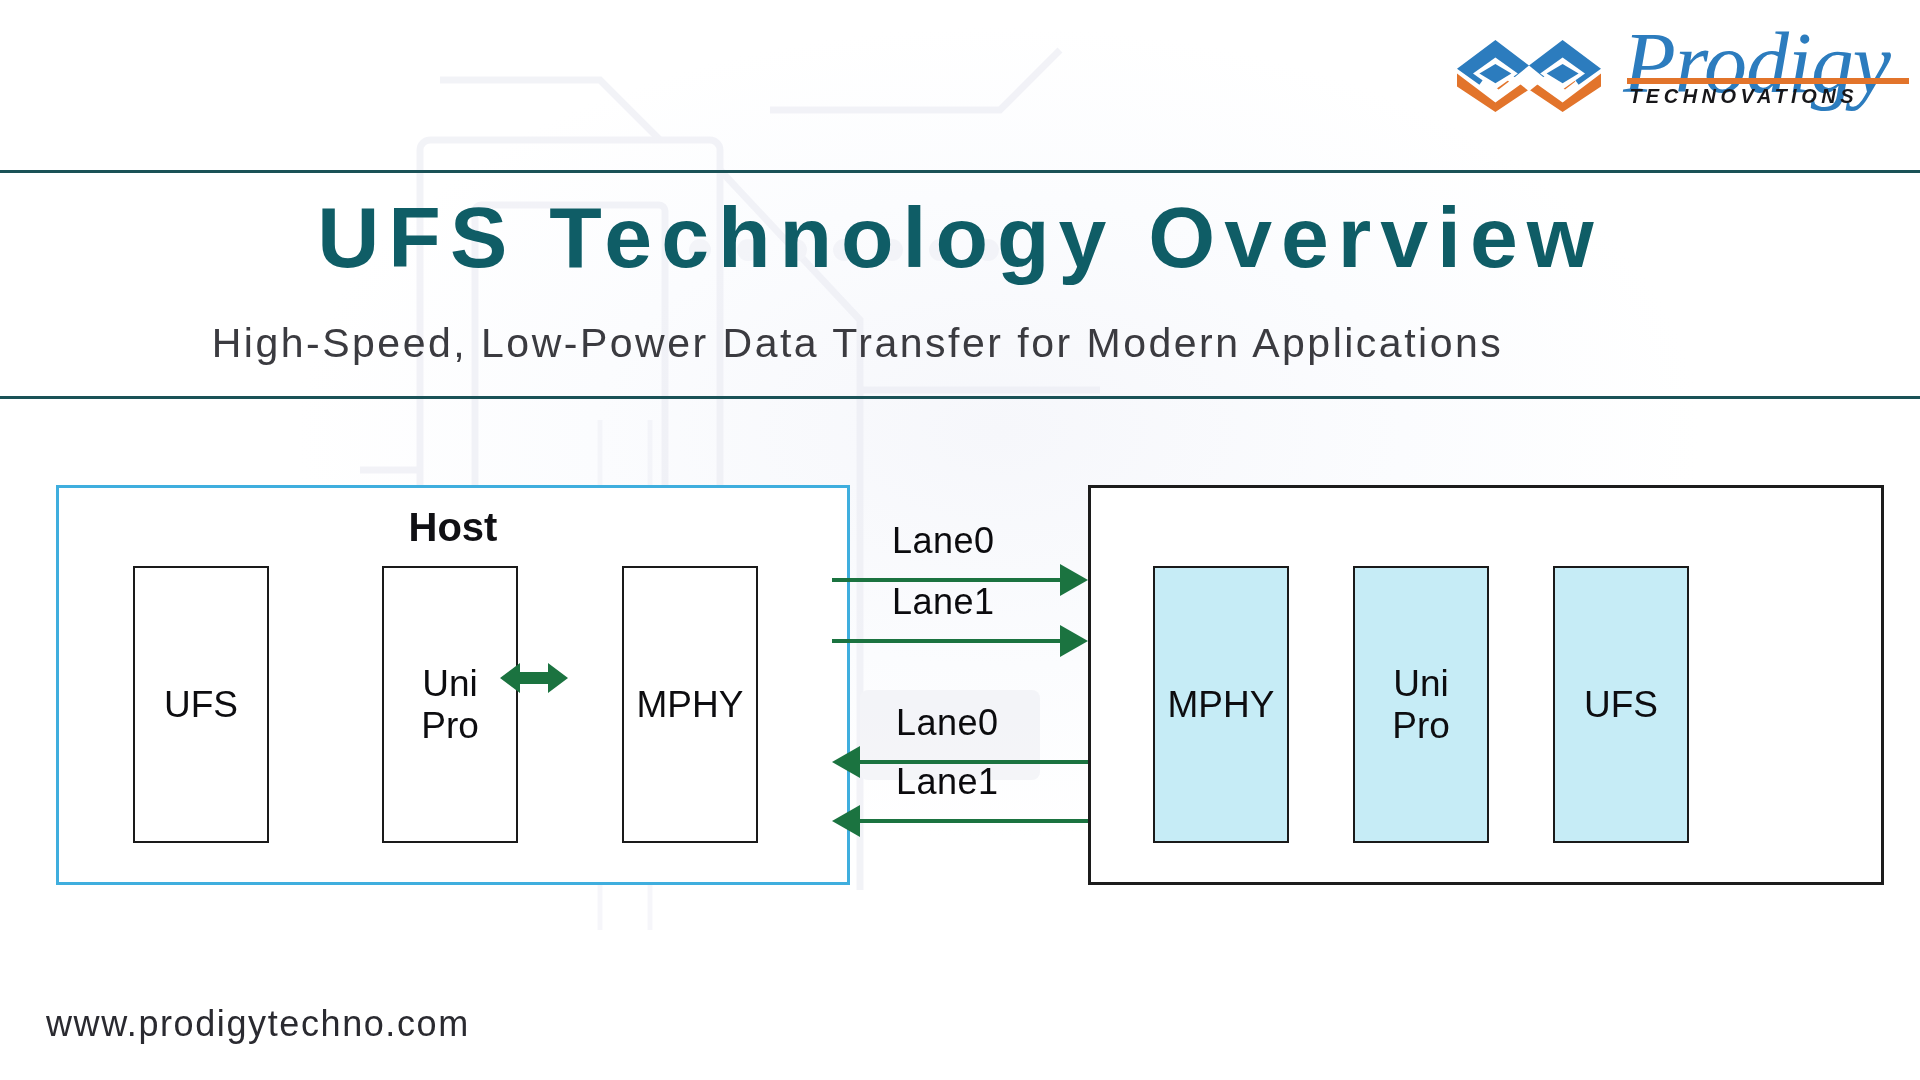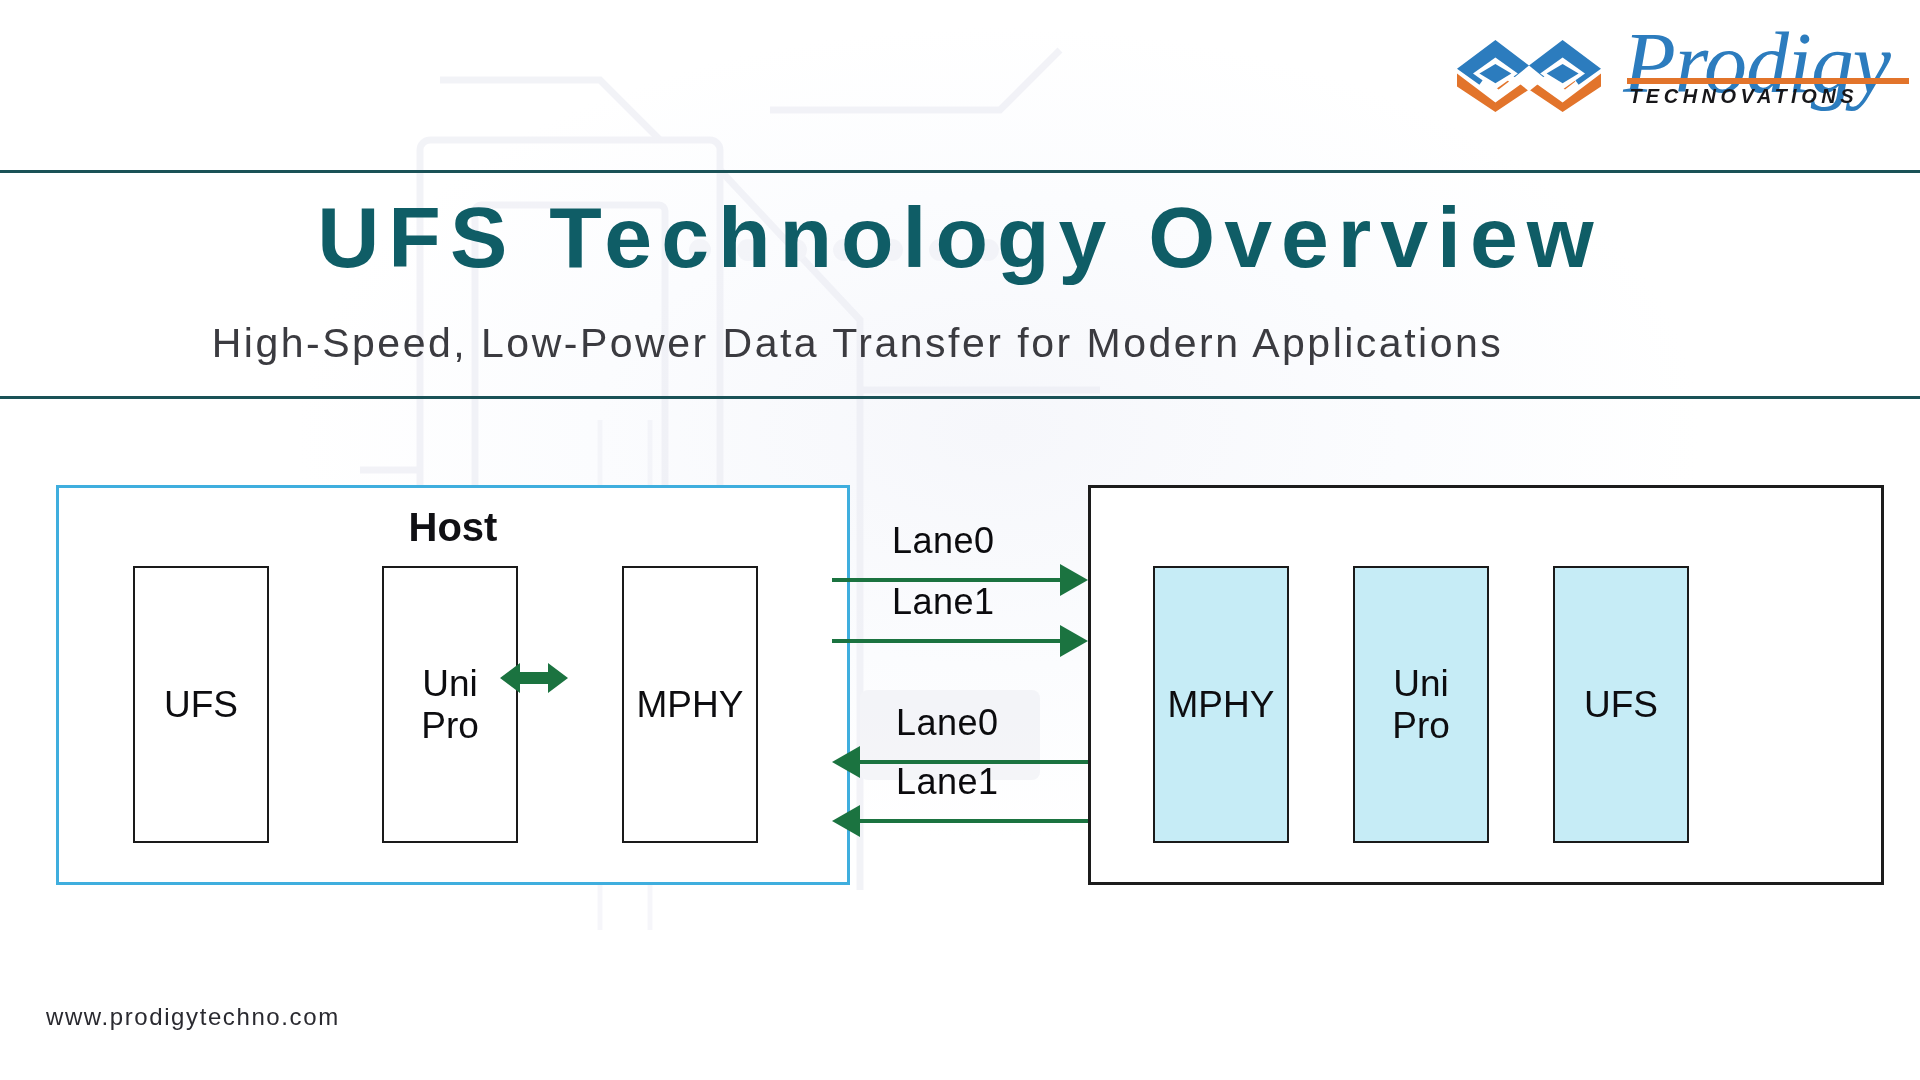--- a/index.html
+++ b/index.html
@@ -186,21 +186,21 @@
     font-size: 36px;
     color: #0B0B0E;
     white-space: nowrap;
     letter-spacing: 0.5px;
   }
 
   .footer {
     position: absolute;
     left: 46px;
     top: 1003px;
-    font-size: 24px;
+    font-size: 36px;
     letter-spacing: 1.6px;
     color: #2A2A30;
     text-align: center;
   }
 </style>
 </head>
 <body>
 
 <div class="page">
 

